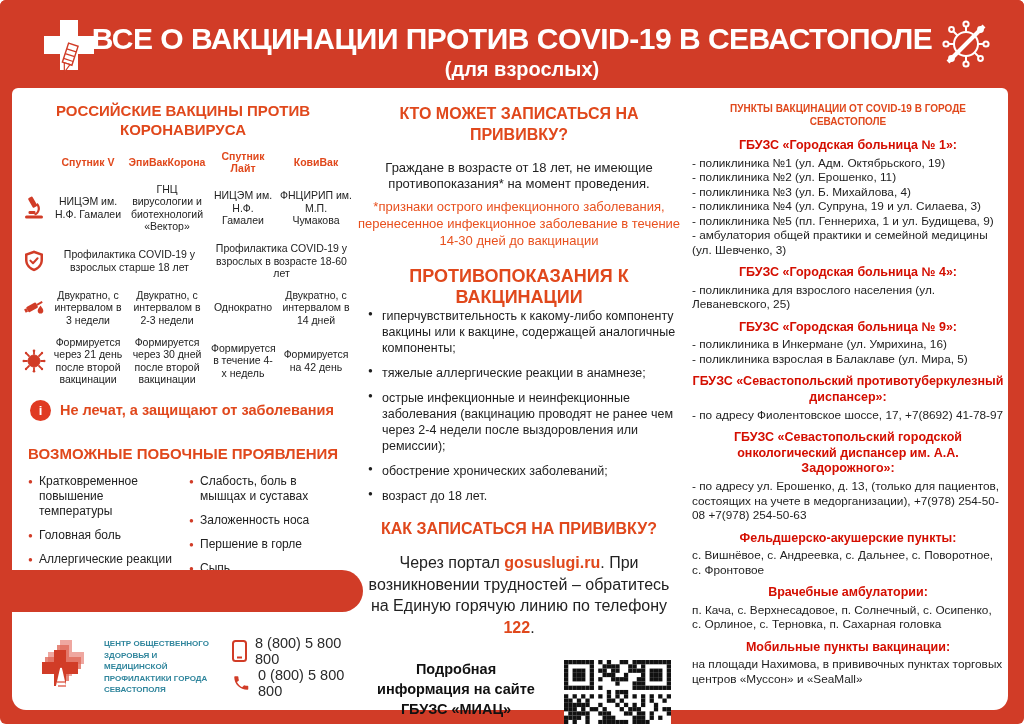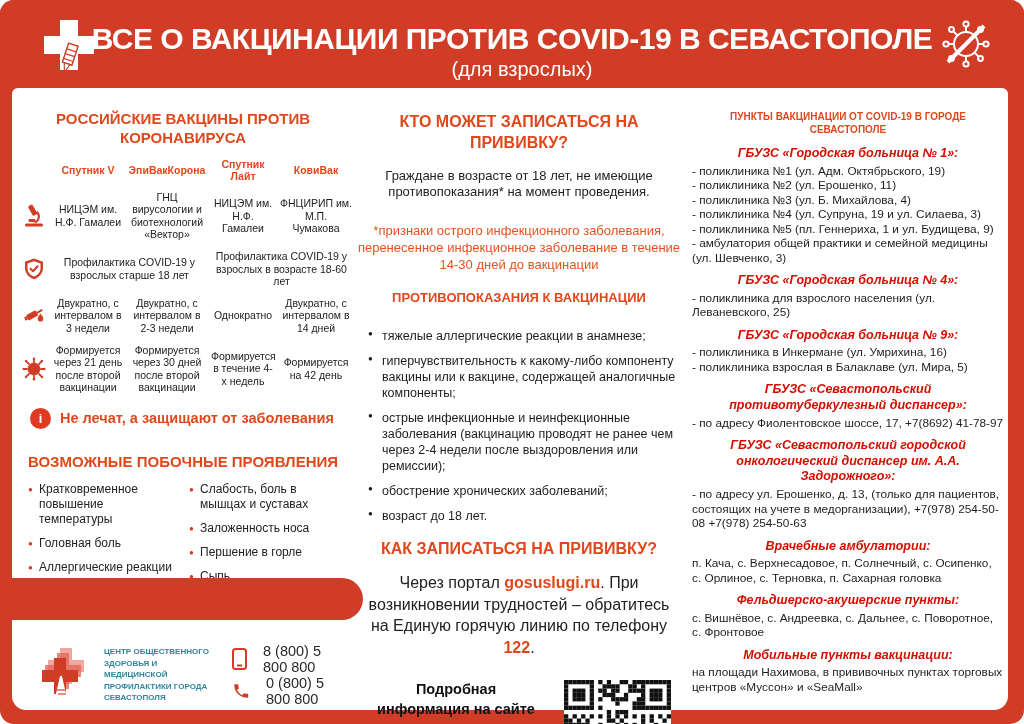--- a/index.html
+++ b/index.html
@@ -1,39 +1,39 @@
 <!DOCTYPE html>
 <html><head>
 <meta charset="utf-8">
 <style>
   * { margin:0; padding:0; box-sizing:border-box; }
   html,body { background:#ffffff; }
   body { font-family:"Liberation Sans","DejaVu Sans",sans-serif; color:#212121; }
 
-  .poster { position:relative; width:1024px; height:724px; background:#d13c27; overflow:hidden; border-radius:14px; }
+  .poster { position:relative; width:1024px; height:724px; background:#d13c27; overflow:hidden; border-radius:6px; }
 
   
   .hdr { position:absolute; left:0; top:0; width:1024px; height:88px; background:#d13c27; }
   .hdr-title { position:absolute; left:0; right:0; top:22px; text-align:center; color:#fff;
                font-size:30px; font-weight:800; letter-spacing:-0.5px; white-space:nowrap; }
-  .hdr-sub { position:absolute; left:0; right:0; top:58px; text-align:center; color:#fff; font-size:20px; font-weight:400;padding-left:20px; }
+  .hdr-sub { position:absolute; left:0; right:0; top:58px; text-align:center; color:#fff; font-size:20px; font-weight:700;padding-left:20px; }
   .hdr-ic-left { position:absolute; left:38px; top:14px; }
   .hdr-ic-right { position:absolute; right:30px; top:16px; }
 
   
   .sheet { position:absolute; left:12px; top:88px; width:996px; height:622px; background:#fff;
            border-radius:6px 6px 14px 14px; }
 
-  .col { position:absolute; top:8px; height:450px; }
+  .col { position:absolute; top:0; height:450px; }
   .col-left  { left:6px;  width:330px; }
   .col-mid   { left:342px; width:330px; }
   .col-right { left:680px; width:312px; }
 
   .h-orange { color:#e0481c; font-weight:800; text-align:center; }
-  .h-red    { color:#d40e00; font-weight:800; text-align:center;font-style:italic; }
+  .h-red    { color:#d40e00; font-weight:800; text-align:center; }
 
   
   .vax-title { font-size:15px; line-height:1.25; margin:14px 10px 10px; }
   .vgrid { display:grid; grid-template-columns:28px 70px 78px 64px 72px; column-gap:5px; padding:0 2px; align-items:center; }
   .vgrid + .vgrid { margin-top:9px; }
   .vhead { font-size:10.5px; font-weight:800; color:#e0481c; text-align:center; line-height:1.15; }
   .vcell { font-size:10.5px; line-height:1.2; text-align:center; color:#222; }
   .span2a { grid-column:2/4; } .span2b { grid-column:4/6; }
   .vicon { grid-column:1; display:flex; justify-content:center; }
 
@@ -49,28 +49,28 @@
   .b-red::before { content:"●"; position:absolute; left:0; top:0; font-size:8px; color:#d13c27; line-height:15px; }
 
   .left-bar { position:absolute; left:-12px; top:482px; width:357px; height:42px; background:#d13c27;
               border-radius:0 21px 21px 0; }
 
   .left-footer { position:absolute; left:0; top:536px; width:330px; height:86px; display:flex; align-items:center; }
   .org-logo { flex:0 0 64px; margin-left:12px; }
   .org-name { flex:0 0 118px; margin-left:10px; color:#2f859c; font-weight:800; font-size:8px; line-height:1.45;
               text-transform:uppercase; }
   .phones { margin-left:10px; }
-  .phone-row { display:flex; align-items:center; gap:16px; margin:0 0; }
+  .phone-row { display:flex; align-items:center; gap:8px; margin:0 0; }
   .phone-num { font-size:14.5px; color:#2a2a2a; }
 
   
   .mid-title1 { font-size:16px; line-height:1.3; margin:16px 20px 14px; }
-  .mid-p { font-size:13px; line-height:1.3; text-align:center; margin:0 8px 22px; color:#222; }
+  .mid-p { font-size:13px; line-height:1.3; text-align:center; margin:0 8px 6px; color:#222; }
   .mid-foot { color:#e8501e; font-size:13px; line-height:1.3; text-align:center; margin:0 2px 16px; }
-  .mid-title2 { font-size:13px; margin:0 0 23px; }
+  .mid-title2 { font-size:18px; margin:0 0 0; }
   .c-list { padding:0 4px 0 14px; }
   .b-dark { position:relative; padding-left:14px; font-size:12.5px; line-height:1.28; margin-bottom:9px; color:#1d1d1d; }
   .b-dark::before { content:"●"; position:absolute; left:0; top:1px; font-size:8px; color:#1d1d1d; }
   .mid-title3 { font-size:16px; margin:16px 0 14px; }
   .how-p { font-size:16px; line-height:1.35; text-align:center; margin:0 6px; color:#222; }
   .lnk { color:#e0481c; font-weight:800; }
   .mid-bottom { display:flex; align-items:flex-start; margin-top:22px; padding-left:22px; }
   .mib { width:160px; text-align:center; }
   .mib-txt { font-weight:800; font-size:14.5px; line-height:1.35; color:#111; }
   .sev { display:flex; align-items:center; justify-content:center; gap:7px; margin-top:14px; }
@@ -279,22 +279,22 @@
       </div>
     </div>
 
     <div class="col col-mid">
       <div class="h-orange mid-title1">КТО МОЖЕТ ЗАПИСАТЬСЯ НА ПРИВИВКУ?</div>
       <div class="mid-p">Граждане в возрасте от 18 лет, не имеющие противопоказания* на момент проведения.</div>
       <div class="mid-foot">*признаки острого инфекционного заболевания, перенесенное инфекционное заболевание в течение 14-30 дней до вакцинации</div>
 
       <div class="h-orange mid-title2">ПРОТИВОПОКАЗАНИЯ К ВАКЦИНАЦИИ</div>
       <div class="c-list">
+          <div class="b-dark">гиперчувствительность к какому-либо компоненту вакцины или к вакцине, содержащей аналогичные компоненты;</div>
           <div class="b-dark">тяжелые аллергические реакции в анамнезе;</div>
-          <div class="b-dark">гиперчувствительность к какому-либо компоненту вакцины или к вакцине, содержащей аналогичные компоненты;</div>
           <div class="b-dark">острые инфекционные и неинфекционные заболевания (вакцинацию проводят не ранее чем через 2-4 недели после выздоровления или ремиссии);</div>
           <div class="b-dark">обострение хронических заболеваний;</div>
           <div class="b-dark">возраст до 18 лет.</div>
         </div>
 
       <div class="h-orange mid-title3">КАК ЗАПИСАТЬСЯ НА ПРИВИВКУ?</div>
       <div class="how-p"><span>Через портал </span><span class="lnk">gosuslugi.ru</span><span>. При возникновении трудностей – обратитесь на Единую горячую линию по телефону </span><span class="lnk">122</span><span>.</span></div>
 
       <div class="mid-bottom">
         <div class="mib">
@@ -668,29 +668,29 @@
             <div class="loc-line">- по адресу Фиолентовское шоссе, 17, +7(8692) 41-78-97</div>
           </div>
       </div>
       <div class="loc-sec">
         <div class="h-red loc-h">ГБУЗС «Севастопольский городской онкологический диспансер им. А.А. Задорожного»:</div>
         <div>
             <div class="loc-line">- по адресу ул. Ерошенко, д. 13, (только для пациентов, состоящих на учете в медорганизации), +7(978) 254-50-08 +7(978) 254-50-63</div>
           </div>
       </div>
       <div class="loc-sec">
+        <div class="h-red loc-h">Фельдшерско-акушерские пункты:</div>
+        <div>
+            <div class="loc-line">с. Вишнёвое, с. Андреевка, с. Дальнее, с. Поворотное, с. Фронтовое</div>
+          </div>
+      </div>
+      <div class="loc-sec">
         <div class="h-red loc-h">Врачебные амбулатории:</div>
         <div>
             <div class="loc-line">п. Кача, с. Верхнесадовое, п. Солнечный, с. Осипенко, с. Орлиное, с. Терновка, п. Сахарная головка</div>
-          </div>
-      </div>
-      <div class="loc-sec">
-        <div class="h-red loc-h">Фельдшерско-акушерские пункты:</div>
-        <div>
-            <div class="loc-line">с. Вишнёвое, с. Андреевка, с. Дальнее, с. Поворотное, с. Фронтовое</div>
           </div>
       </div>
       <div class="loc-sec">
         <div class="h-red loc-h">Мобильные пункты вакцинации:</div>
         <div>
             <div class="loc-line">на площади Нахимова, в прививочных пунктах торговых центров «Муссон» и «SeaMall»</div>
           </div>
       </div>
     </div>
 

